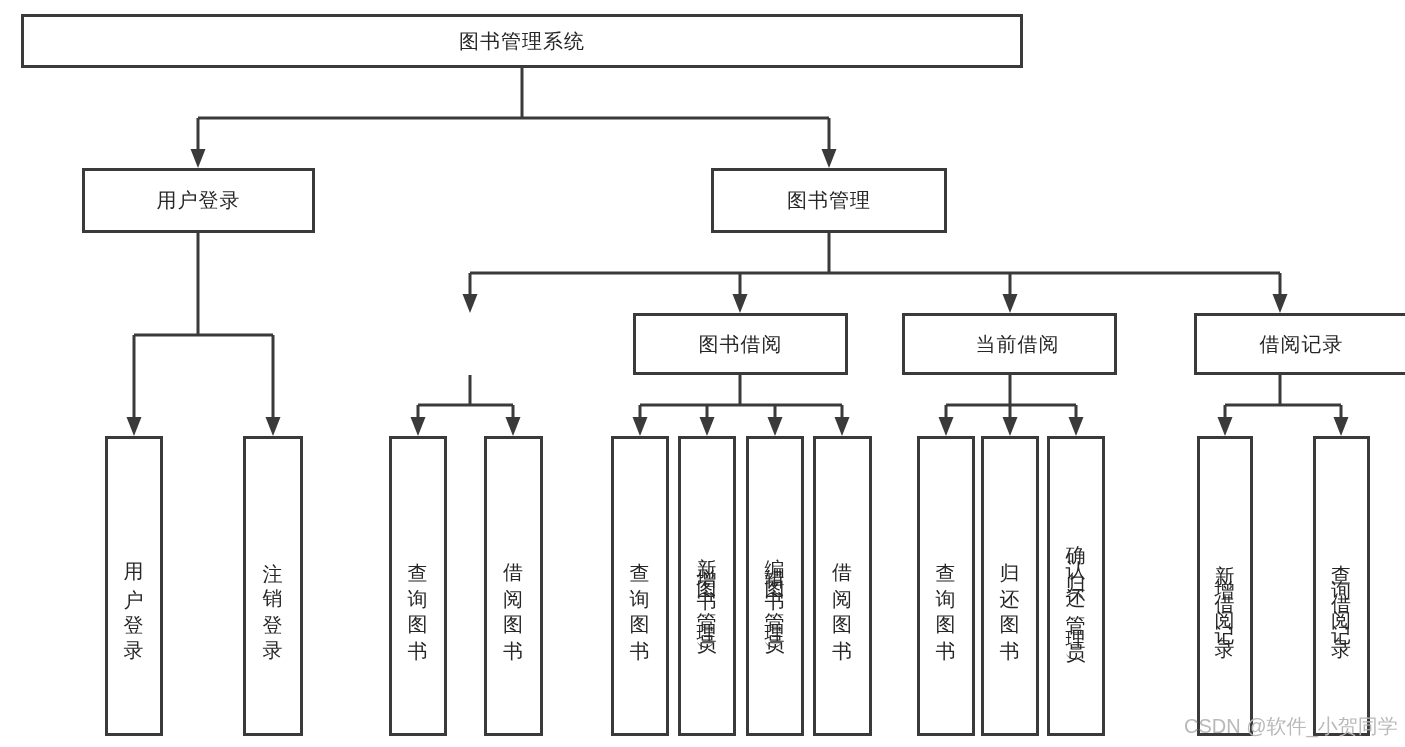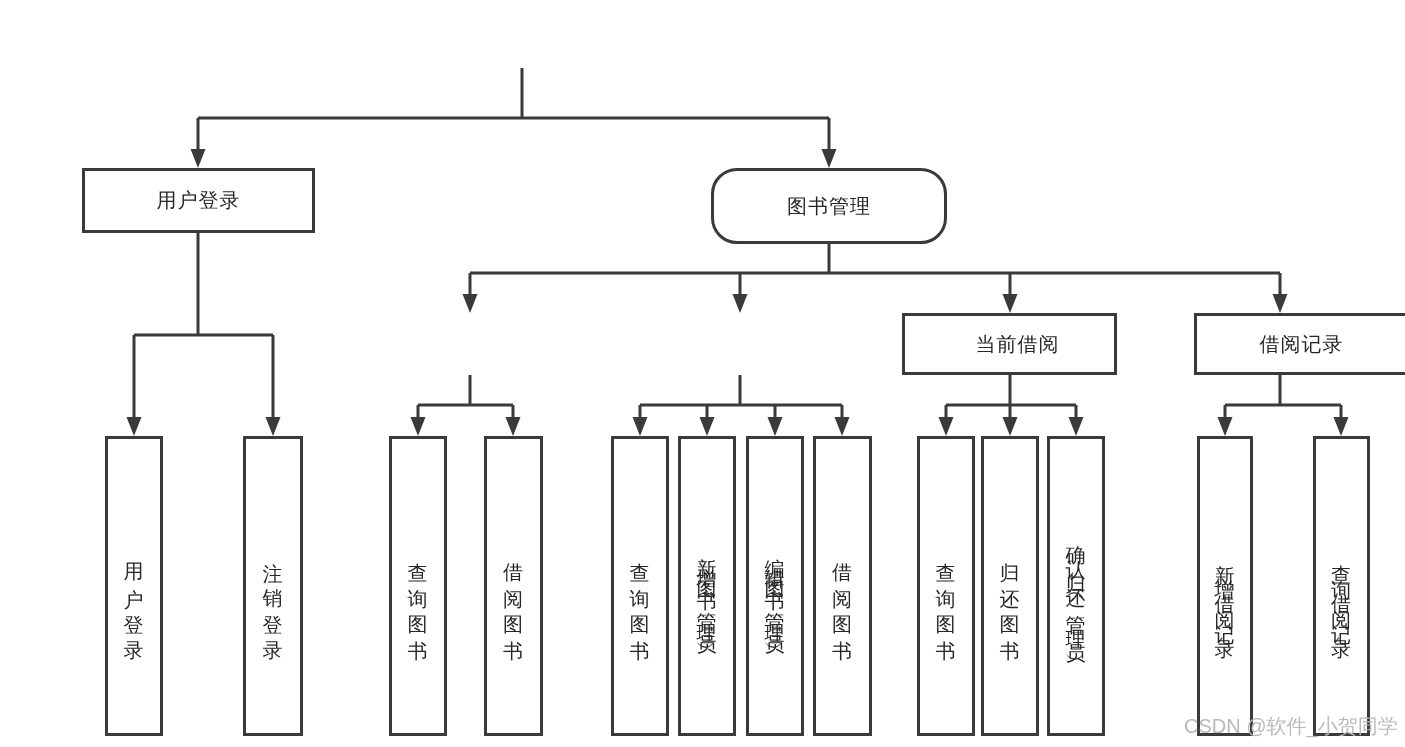--- a/index.html
+++ b/index.html
@@ -39,21 +39,21 @@
     line-height: 1;
   }
   .v4 { letter-spacing: 26px; margin-bottom: -26px; }
   .v6 { letter-spacing: 15px; margin-bottom: -15px; }
   .v8 { letter-spacing: 14px; margin-bottom: -14px; }
   .v9 { letter-spacing: 11px; margin-bottom: -11px; }
 
   
   .root     { left: 21px;   top: 14px;  width: 1002px; height: 54px; }
   .l2a      { left: 82px;   top: 168px; width: 233px;  height: 65px; }
-  .l2b      { left: 711px;  top: 168px; width: 236px;  height: 76px; border-radius: 26px; }
+  .l2b      { left: 711px;  top: 168px; width: 236px;  height: 65px; }
   .l3a      { left: 362px;  top: 313px; width: 216px;  height: 62px; }
   .l3b      { left: 633px;  top: 313px; width: 215px;  height: 62px; }
   .l3c      { left: 902px;  top: 313px; width: 215px;  height: 62px; padding-left: 16px; }
   .l3d      { left: 1172px; top: 313px; width: 215px;  height: 62px; margin-left: 22px; }
   .leaf     { top: 436px;   height: 300px; }
   .g1b1 { left: 105px;  width: 58px; }
   .g1b2 { left: 243px;  width: 60px; }
   .g2b1 { left: 389px;  width: 58px; }
   .g2b2 { left: 484px;  width: 59px; }
   .g3b1 { left: 611px;  width: 58px; }
@@ -107,24 +107,26 @@
       <polygon points="767.5,417 782.5,417 775,436"></polygon>
       <polygon points="834.5,417 849.5,417 842,436"></polygon>
       <polygon points="938.5,417 953.5,417 946,436"></polygon>
       <polygon points="1002.5,417 1017.5,417 1010,436"></polygon>
       <polygon points="1068.5,417 1083.5,417 1076,436"></polygon>
       <polygon points="1217.5,417 1232.5,417 1225,436"></polygon>
       <polygon points="1333.5,417 1348.5,417 1341,436"></polygon>
     </g>
   </svg>
 
+  <div class="box hbox root">图书管理系统</div>
 
   <div class="box hbox l2a">用户登录</div>
   <div class="box hbox l2b">图书管理</div>
 
+  <div class="box hbox l3b">图书借阅</div>
   <div class="box hbox l3c">当前借阅</div>
   <div class="box hbox l3d">借阅记录</div>
 
   <div class="box vbox leaf g1b1">
     <span class="v4">用户登录</span>
   </div>
   <div class="box vbox leaf g1b2">
     <span class="v4">注销登录</span>
   </div>
 

